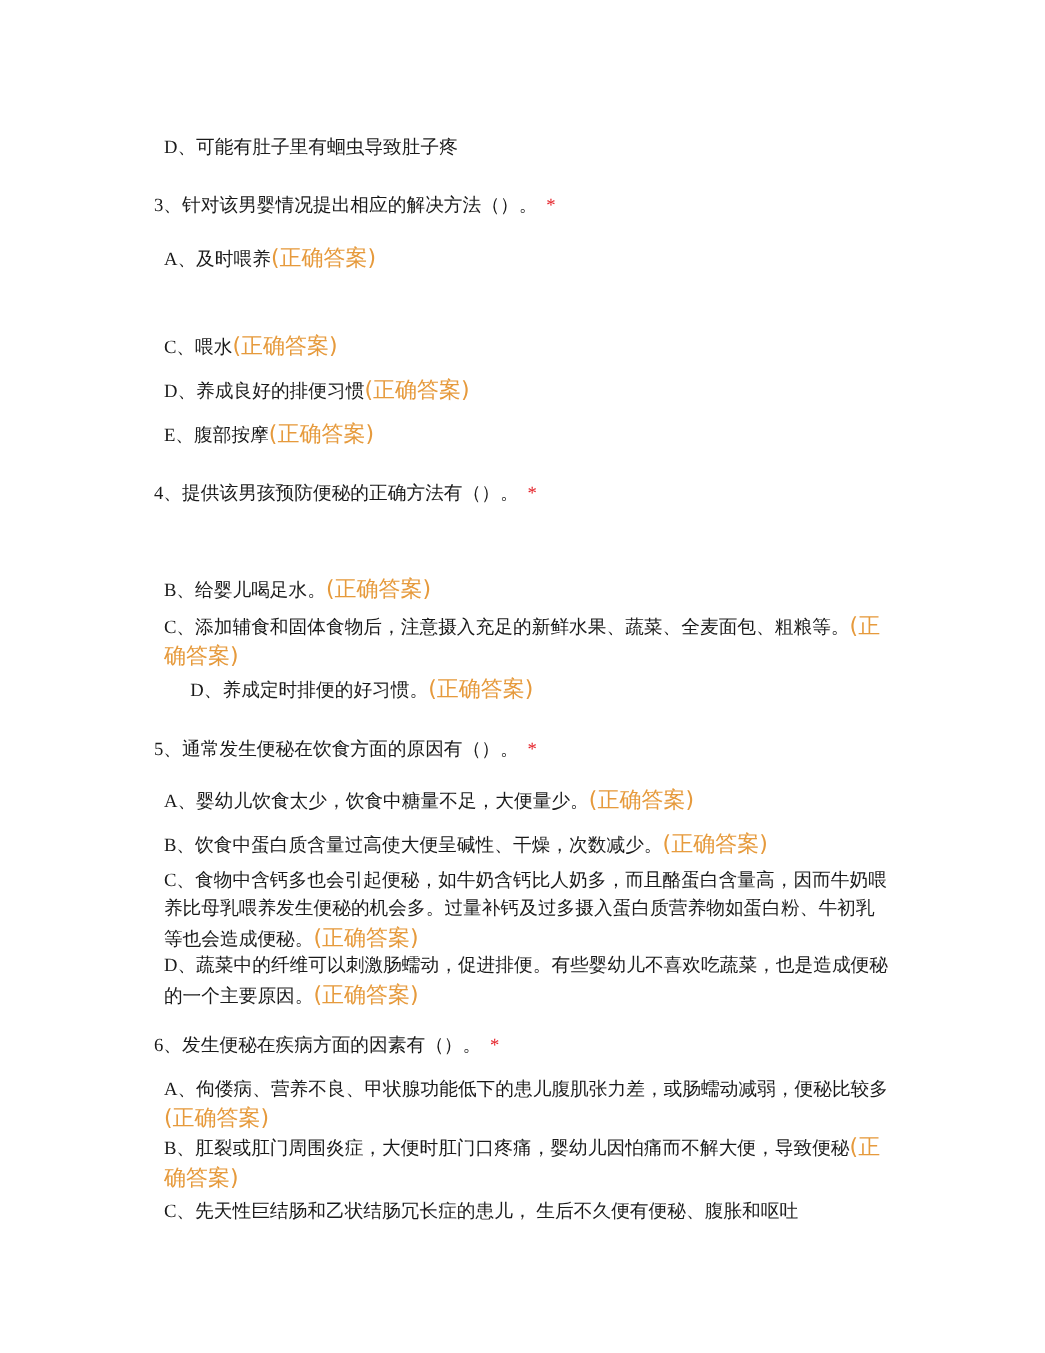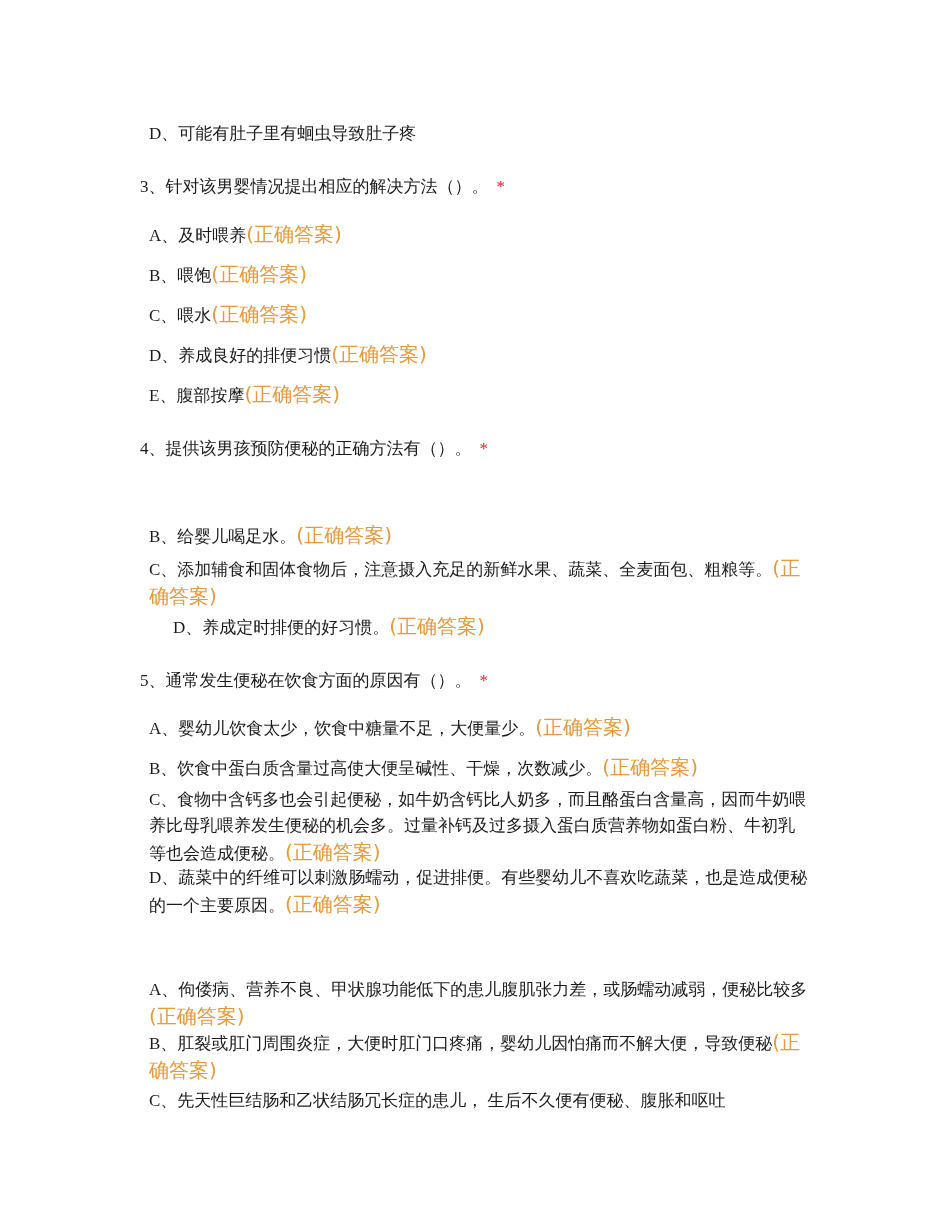--- a/index.html
+++ b/index.html
@@ -55,23 +55,20 @@
   <div class="line opt" style="top:121px;">
     <span>D、可能有肚子里有蛔虫导致肚子疼</span>
   </div>
 
   <div class="line q-title" style="top:174px;">
     <span>3、针对该男婴情况提出相应的解决方法（）。</span><span class="req">*</span>
   </div>
   <div class="line opt" style="top:221px;">
     <span>A、及时喂养</span><span class="ans">(正确答案)</span>
   </div>
-  <div class="line opt" style="top:261px;">
-    <span>B、喂饱</span><span class="ans">(正确答案)</span>
-  </div>
   <div class="line opt" style="top:301px;">
     <span>C、喂水</span><span class="ans">(正确答案)</span>
   </div>
   <div class="line opt" style="top:341px;">
     <span>D、养成良好的排便习惯</span><span class="ans">(正确答案)</span>
   </div>
   <div class="line opt" style="top:381px;">
     <span>E、腹部按摩</span><span class="ans">(正确答案)</span>
   </div>
 
@@ -97,20 +94,23 @@
   <div class="line opt" style="top:754px;">
     <span>B、饮食中蛋白质含量过高使大便呈碱性、干燥，次数减少。</span><span class="ans">(正确答案)</span>
   </div>
   <div class="line opt" style="top:787px;">
     <span>C、食物中含钙多也会引起便秘，如牛奶含钙比人奶多，而且酪蛋白含量高，因而牛奶喂养比母乳喂养发生便秘的机会多。过量补钙及过多摄入蛋白质营养物如蛋白粉、牛初乳等也会造成便秘。</span><span class="ans">(正确答案)</span>
   </div>
   <div class="line opt" style="top:865px;">
     <span>D、蔬菜中的纤维可以刺激肠蠕动，促进排便。有些婴幼儿不喜欢吃蔬菜，也是造成便秘的一个主要原因。</span><span class="ans">(正确答案)</span>
   </div>
 
+  <div class="line q-title" style="top:937px;">
+    <span>6、发生便秘在疾病方面的因素有（）。</span><span class="req">*</span>
+  </div>
   <div class="line opt" style="top:977px;">
     <span>A、佝偻病、营养不良、甲状腺功能低下的患儿腹肌张力差，或肠蠕动减弱，便秘比较多</span><span class="ans">(正确答案)</span>
   </div>
   <div class="line opt" style="top:1029px;">
     <span>B、肛裂或肛门周围炎症，大便时肛门口疼痛，婴幼儿因怕痛而不解大便，导致便秘</span><span class="ans">(正确答案)</span>
   </div>
   <div class="line opt" style="top:1088px;">
     <span>C、先天性巨结肠和乙状结肠冗长症的患儿， 生后不久便有便秘、腹胀和呕吐</span>
   </div>
 

